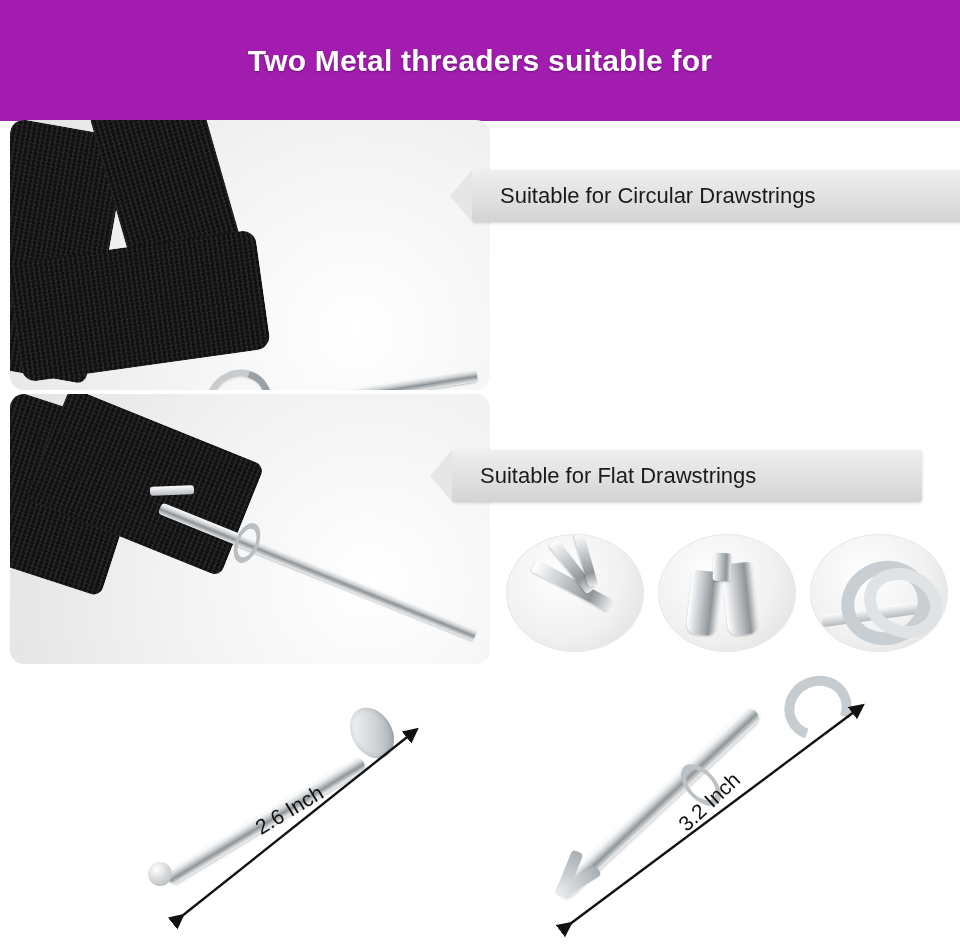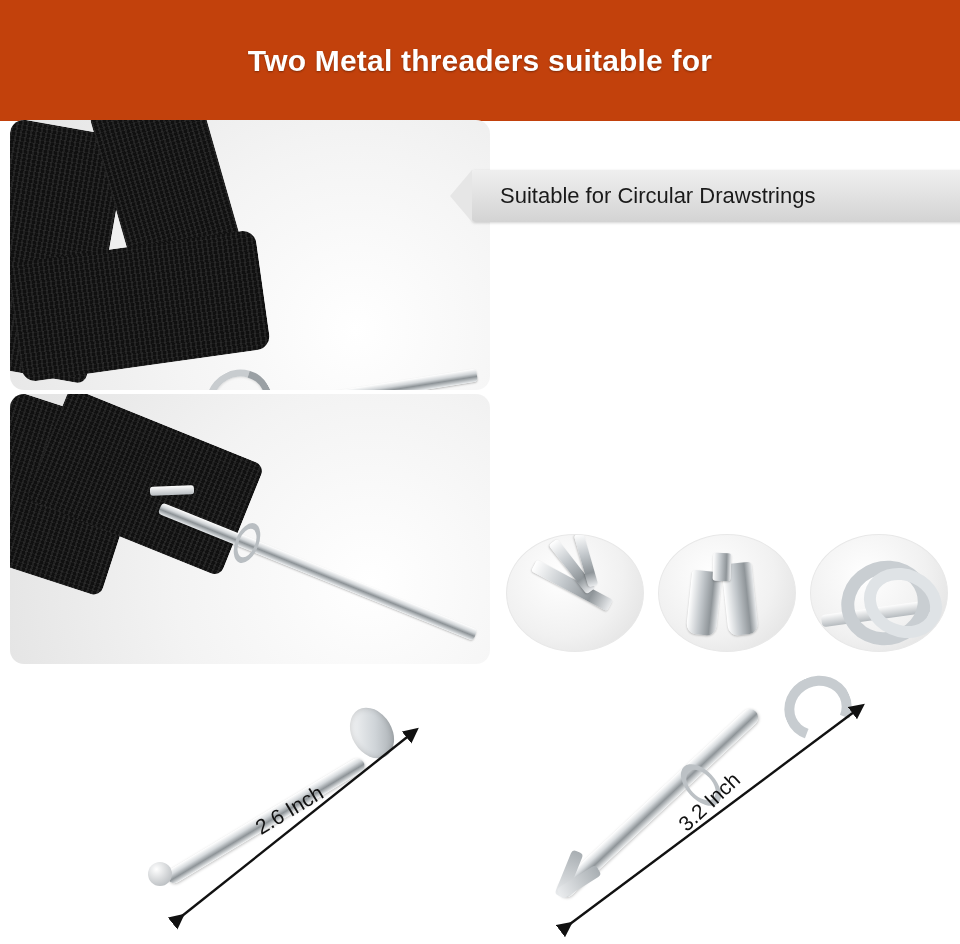--- a/index.html
+++ b/index.html
@@ -22,21 +22,21 @@
     background: #ffffff;
   }
 
   
   .header-banner {
     position: absolute;
     left: 0;
     top: 0;
     width: 960px;
     height: 121px;
-    background: #c2410c;
+    background: #a21caf;
     display: flex;
     align-items: center;
     justify-content: center;
     box-sizing: border-box;
   }
   .header-line {
     color: #ffffff;
     font-size: 30px;
     font-weight: bold;
     line-height: 38px;
@@ -387,20 +387,23 @@
     <div class="strap" id="strap-flat-a"></div>
     <div class="strap" id="strap-flat-b"></div>
     <div class="needle-shaft" id="needle-f-shaft"></div>
     <div id="needle-f-ring"></div>
     <div id="needle-f-tip"></div>
   </div>
 
   <div class="callout" id="callout-circular">
     <span class="callout-text">Suitable for Circular Drawstrings</span>
   </div>
+  <div class="callout" id="callout-flat">
+    <span class="callout-text">Suitable for Flat Drawstrings</span>
+  </div>
 
   <div class="detail-circle" id="detail-1">
     <div class="prong" id="d1-p1"></div>
     <div class="prong" id="d1-p2"></div>
     <div class="prong" id="d1-p3"></div>
   </div>
   <div class="detail-circle" id="detail-2">
     <div class="prong" id="d2-p1"></div>
     <div class="prong" id="d2-p2"></div>
     <div class="prong" id="d2-p3"></div>

